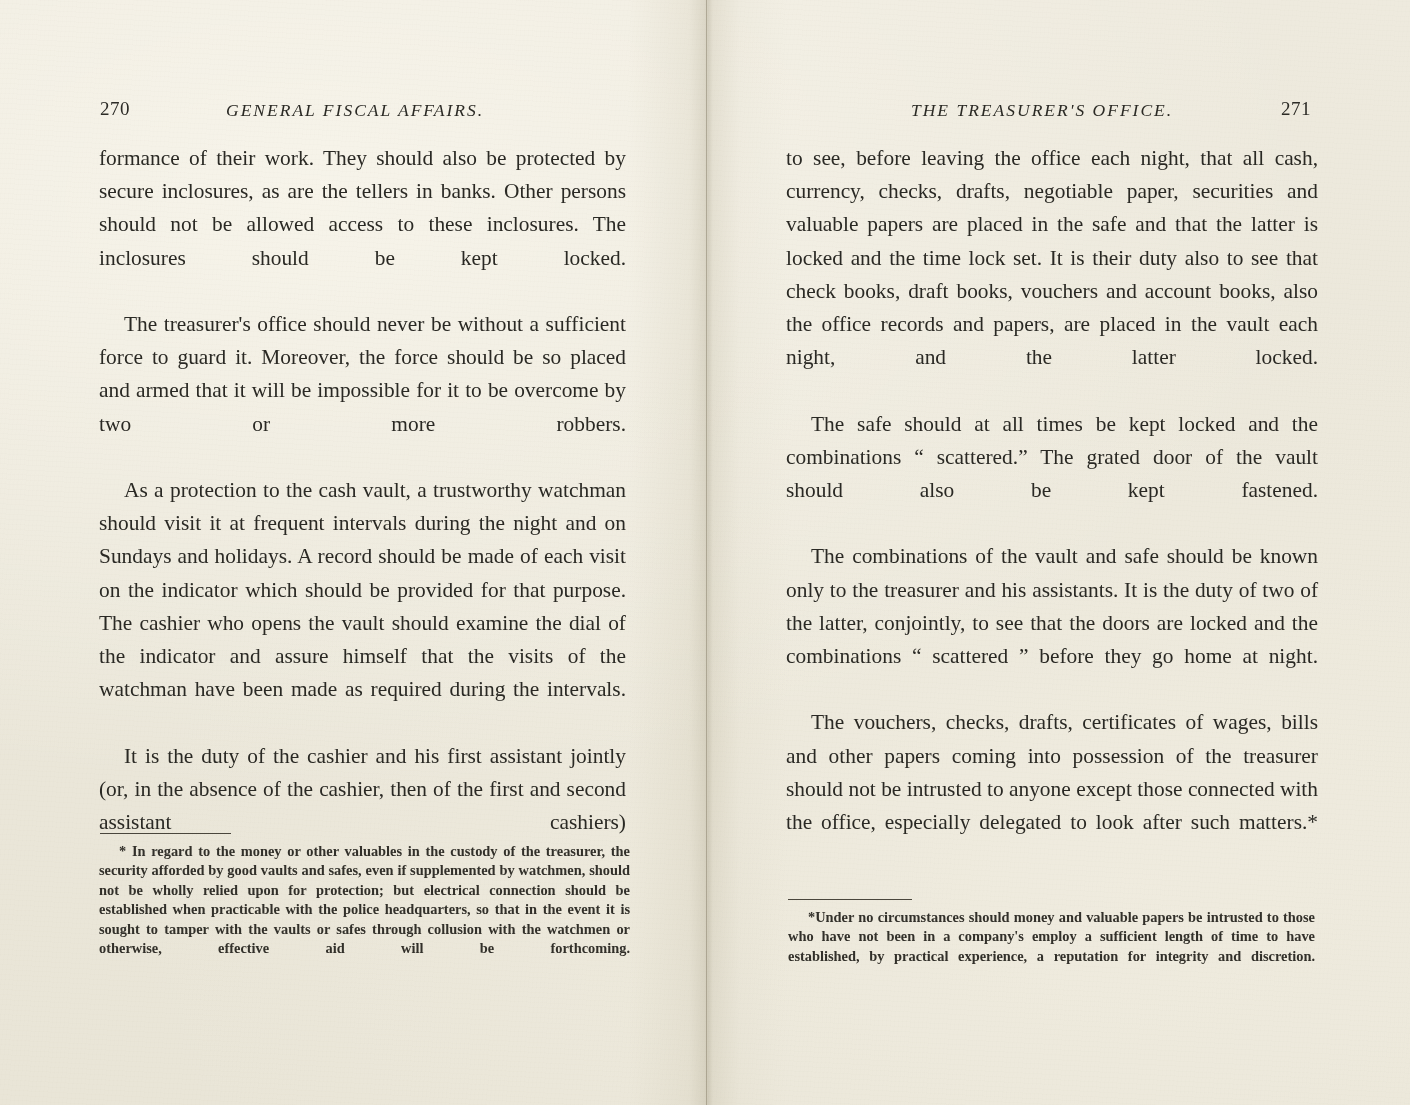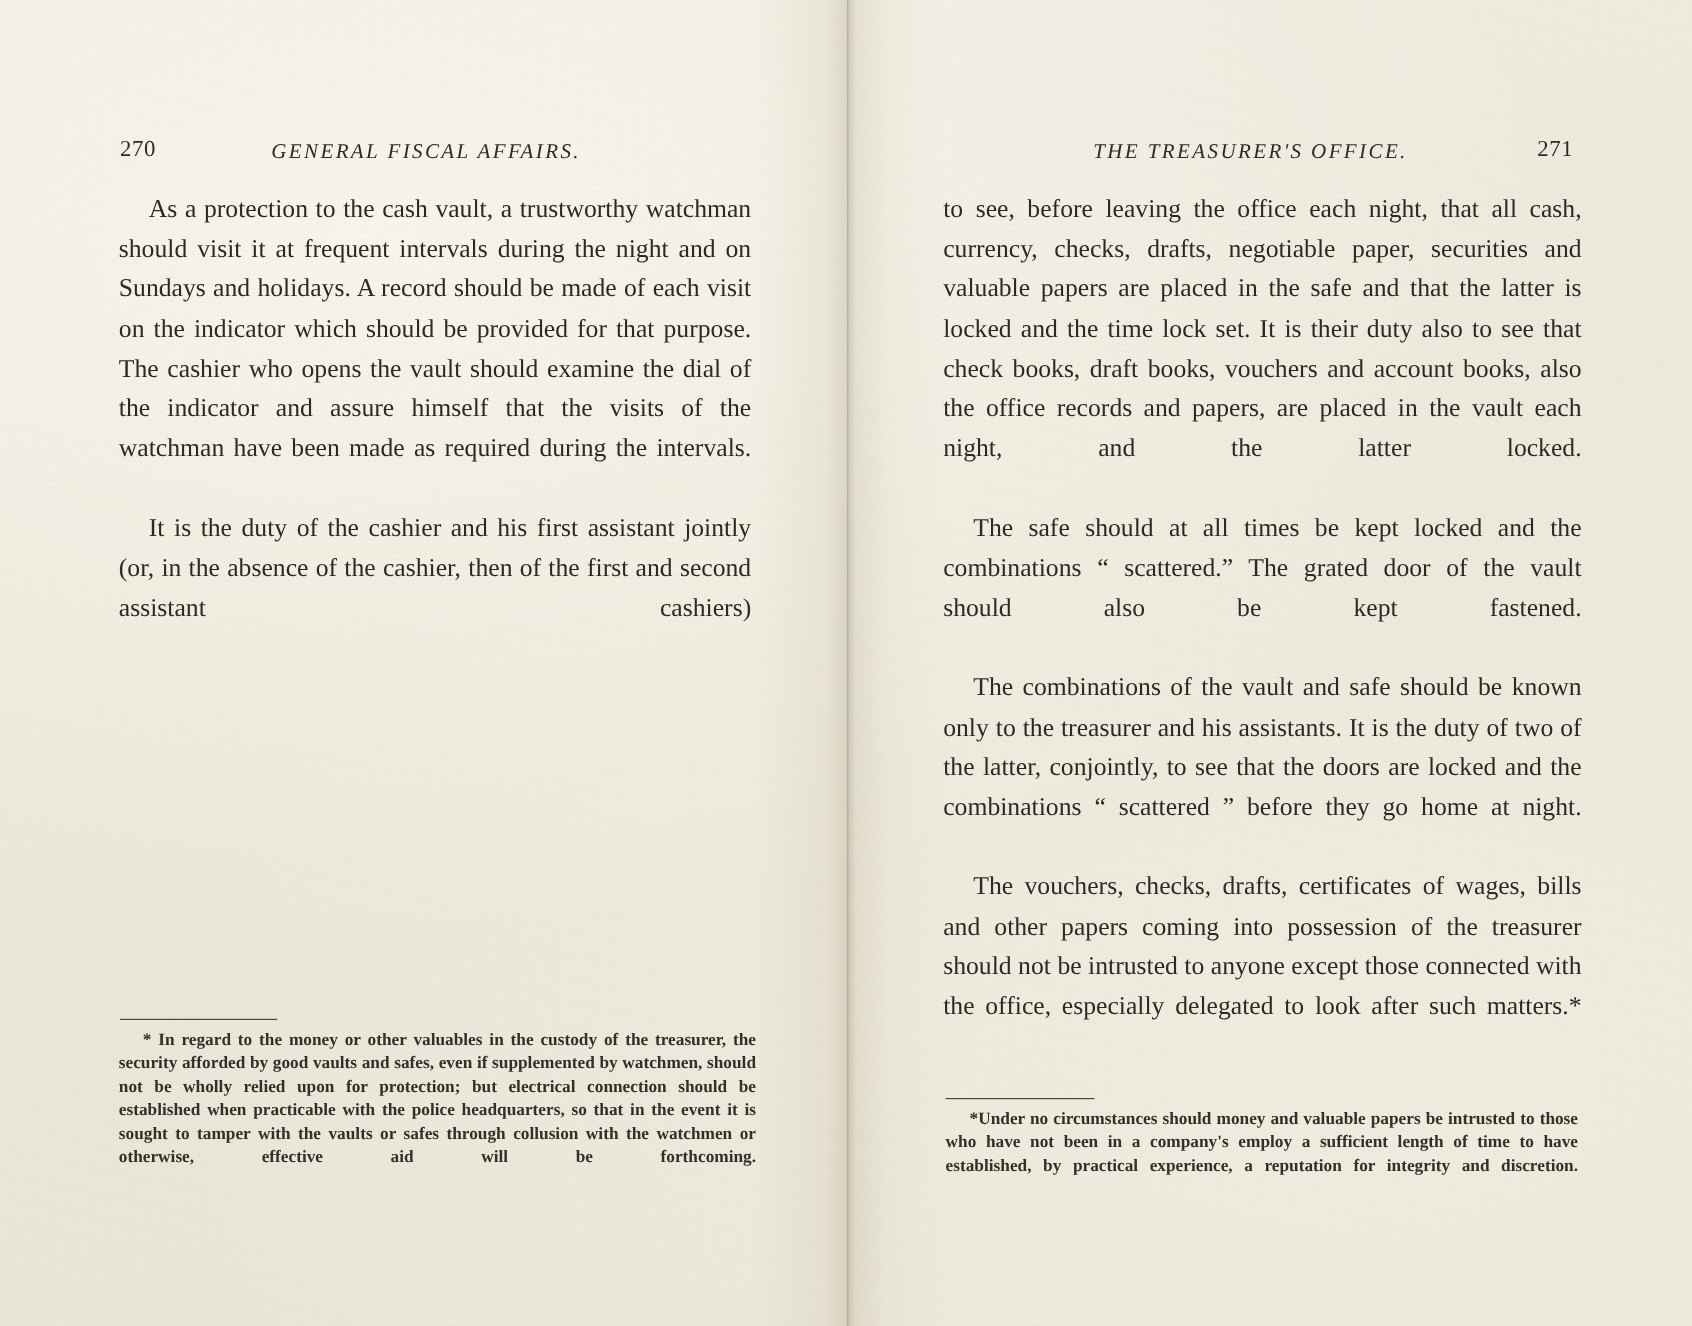--- a/index.html
+++ b/index.html
@@ -79,21 +79,21 @@
     bottom: 0;
     left: 706px;
     width: 1px;
     background: rgba(126,118,96,0.45);
     pointer-events: none;
   }
 
   
   .page {
     position: absolute;
-    top: 16px;
+    top: 0;
     height: 917px;
   }
   #page-left  { left: 0;    width: 706px; }
   #page-right { left: 706px; width: 704px; }
 
   .running-head {
     position: absolute;
     top: 98px;
     height: 26px;
     width: 100%;
@@ -208,20 +208,22 @@
   <div class="paper-grain"></div>
 
   <div class="page" id="page-left">
 
     <div class="running-head">
       <span class="folio">270</span>
       <span class="head-title">GENERAL FISCAL AFFAIRS.</span>
     </div>
 
     <div class="textblock">
+      <p class="full-just">formance of their work.  They should also be protected by secure inclosures, as are the tellers in banks.  Other persons should not be allowed access to these inclosures.  The inclosures should be kept locked.</p>
+      <p class="indent full-just">The treasurer's office should never be without a sufficient force to guard it.  Moreover, the force should be so placed and armed that it will be impossible for it to be overcome by two or more robbers.</p>
       <p class="indent full-just">As a protection to the cash vault, a trustworthy watchman should visit it at frequent intervals during the night and on Sundays and holidays. A record should be made of each visit on the indicator which should be provided for that purpose. The cashier who opens the vault should examine the dial of the indicator and assure himself that the visits of the watchman have been made as required during the intervals.</p>
       <p class="indent full-just">It is the duty of the cashier and his first assistant jointly (or, in the absence of the cashier, then of the first and second assistant cashiers)</p>
     </div>
 
     <div class="footnote-rule"></div>
     <div class="footnote">
       <p class="full-just">* In regard to the money or other valuables in the custody of the treasurer, the security afforded by good vaults and safes, even if supplemented by watchmen, should not be wholly relied upon for protection; but electrical connection should be established when practicable with the police headquarters, so that in the event it is sought to tamper with the vaults or safes through collusion with the watchmen or otherwise, effective aid will be forthcoming.</p>
     </div>
   </div>
 

